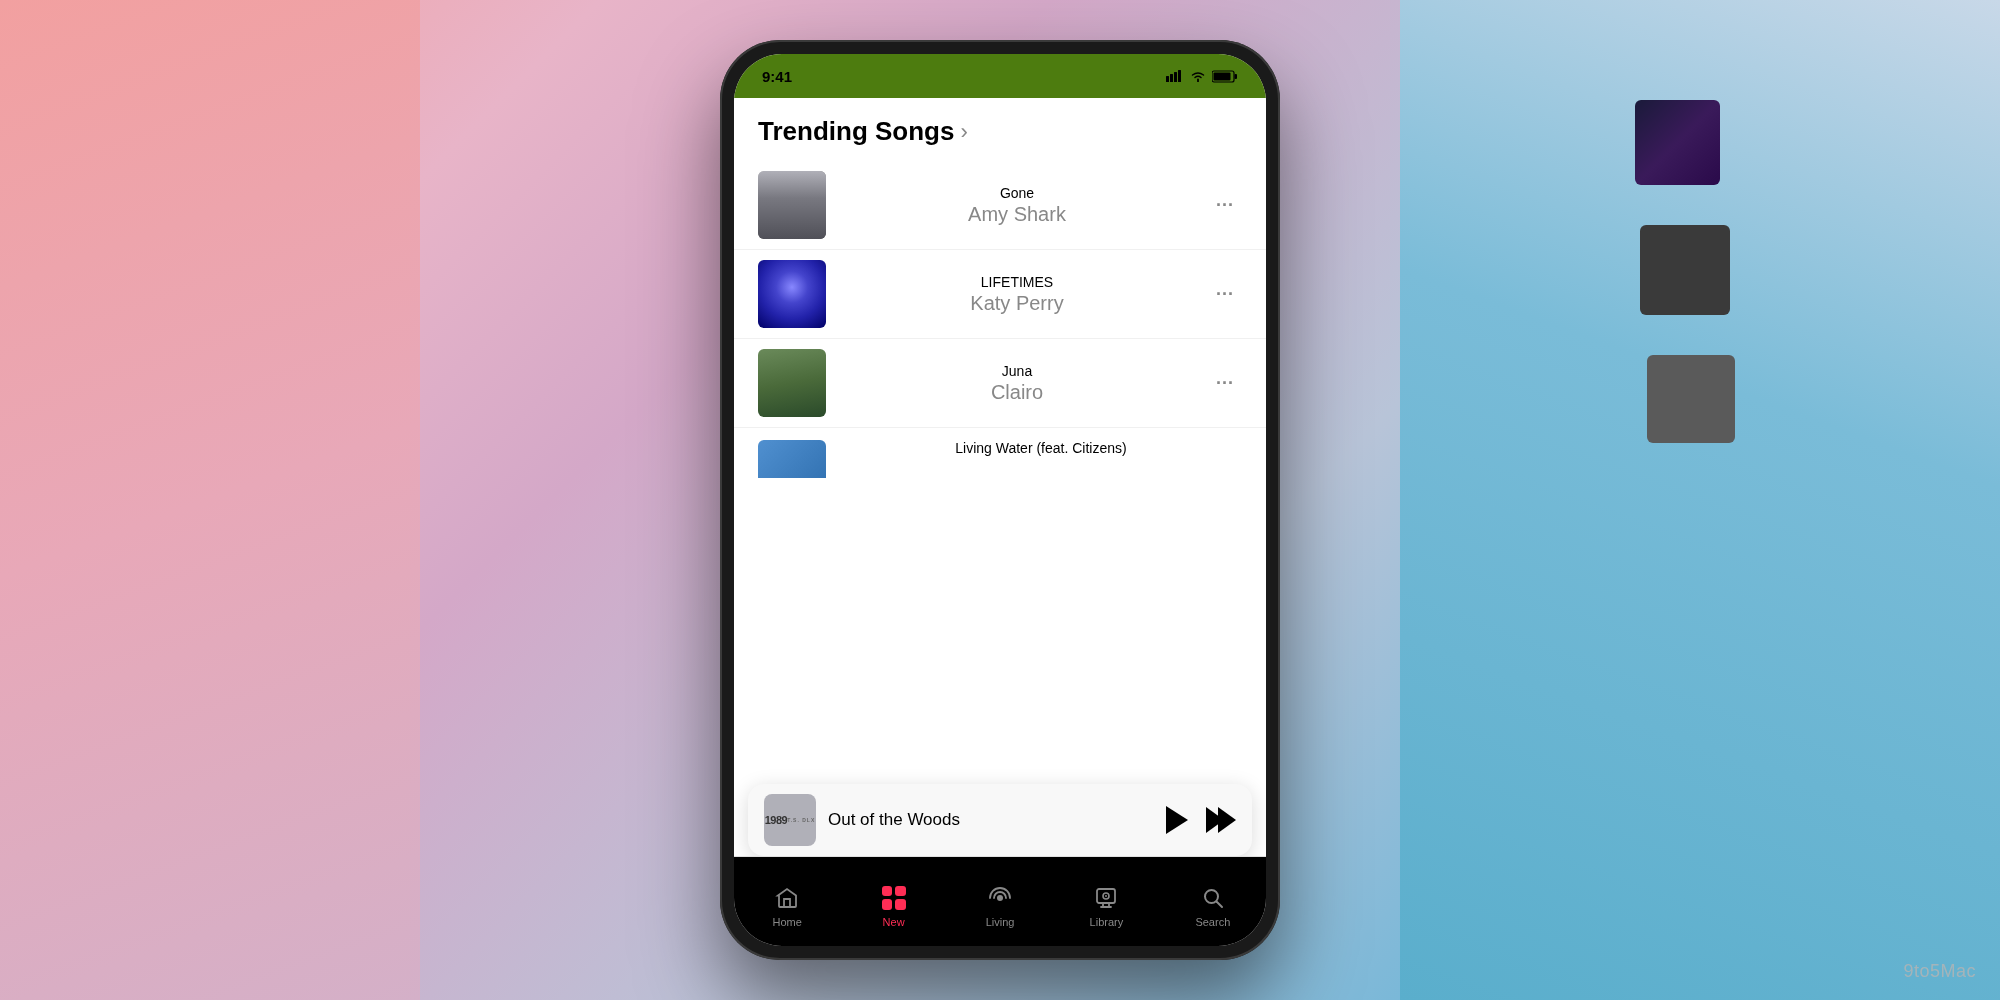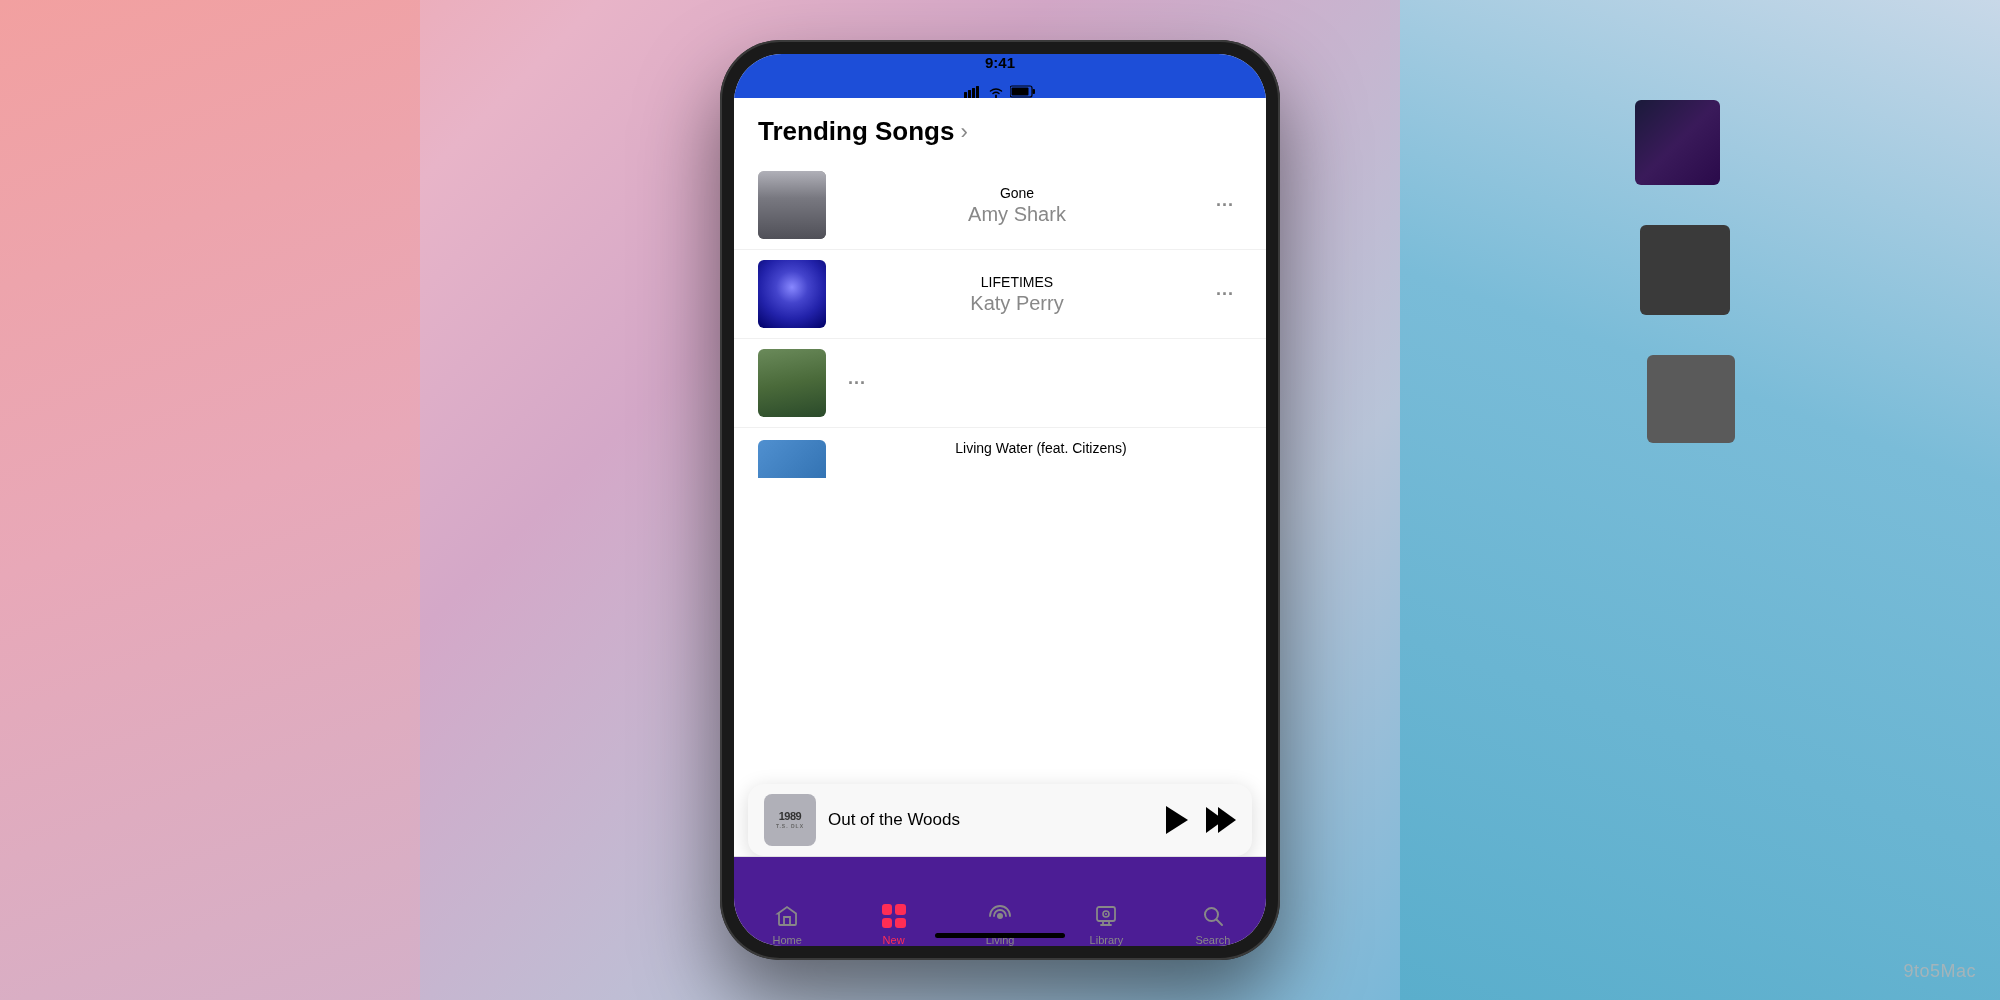--- a/index.html
+++ b/index.html
@@ -52,28 +52,27 @@
       right: 14px;
       bottom: 14px;
       background: #fff;
       border-radius: 48px;
       overflow: hidden;
     }
 
     
     .status-bar {
       height: 44px;
-      background: #1d4ed8;
+      background: #4d7c0f;
       display: flex;
       align-items: center;
       justify-content: space-between;
       padding: 0 28px;
       font-size: 14px;
       font-weight: 600;
-      flex-direction: column;
     }
 
     .status-time {
       font-size: 15px;
       font-weight: 700;
     }
 
     .status-icons {
       display: flex;
       align-items: center;
@@ -255,24 +254,24 @@
       margin-left: -6px;
     }
 
     
     .tab-bar {
       position: absolute;
       bottom: 0;
       left: 0;
       right: 0;
       height: 90px;
-      background: #4c1d95;
+      background: #000000;
       border-top: 1px solid #e0e0e0;
       display: flex;
-      align-items: flex-end;
+      align-items: center;
       padding-top: 8px;
       margin-top: 28px;
     }
 
     .tab-item {
       flex: 1;
       display: flex;
       flex-direction: column;
       align-items: center;
       gap: 4px;
@@ -424,21 +423,21 @@
     .art-living {
       background: linear-gradient(135deg, #5090d0, #3070b0);
     }
 
     
     .ts-1989-art {
       width: 100%;
       height: 100%;
       background: #b0b0b8;
       display: flex;
-      flex-direction: column;
+      flex-direction: row;
       align-items: center;
       justify-content: center;
       font-size: 11px;
       font-weight: 900;
       color: #333;
       letter-spacing: -0.5px;
       line-height: 1.1;
       text-align: center;
     }
 
@@ -515,20 +514,24 @@
             <div class="song-title">LIFETIMES</div>
             <div class="song-artist">Katy Perry</div>
           </div>
           <div class="song-more">···</div>
         </li>
 
         <li class="song-item">
           <div class="song-art art-juna">
             <div class="art-person-juna"></div>
           </div>
+          <div class="song-info">
+            <div class="song-title">Juna</div>
+            <div class="song-artist">Clairo</div>
+          </div>
           <div class="song-more">···</div>
         </li>
 
         <li class="song-item" style="border-bottom:none; overflow:hidden; height: 50px; align-items: flex-start; padding-top: 12px;">
           <div class="song-art art-living" style="height:50px; border-radius: 6px;"></div>
           <div class="song-info">
             <div class="song-title">Living Water (feat. Citizens)</div>
           </div>
         </li>
 

